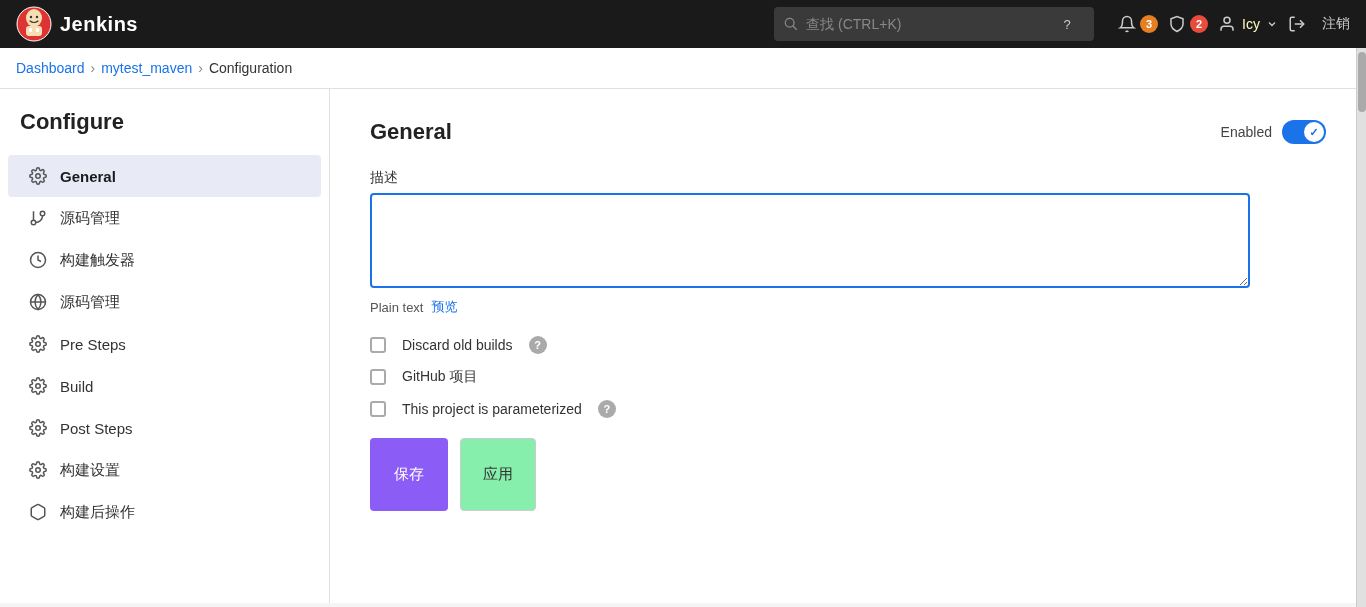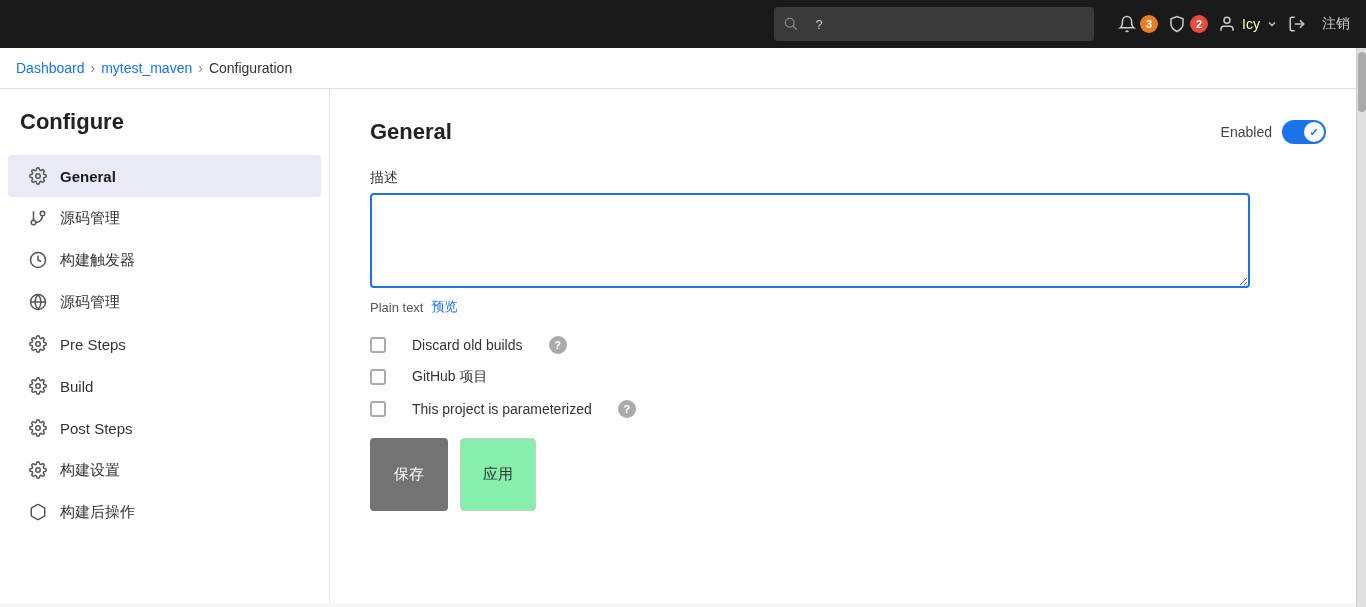--- a/index.html
+++ b/index.html
@@ -243,21 +243,21 @@
       gap: 8px;
       margin-top: 6px;
       font-size: 13px;
     }
     .text-mode-plain { color: #555; }
     .text-mode-preview { color: #1a73e8; cursor: pointer; }
 
     .checkbox-row {
       display: flex;
       align-items: center;
-      gap: 26px;
+      gap: 16px;
       margin-bottom: 14px;
     }
     .checkbox-box {
       width: 16px;
       height: 16px;
       border: 2px solid #aaa;
       border-radius: 3px;
       flex-shrink: 0;
       background: white;
       cursor: pointer;
@@ -279,21 +279,21 @@
       justify-content: center;
       cursor: pointer;
     }
 
     .btn-row {
       display: flex;
       gap: 12px;
       margin-top: 20px;
     }
     .btn-save {
-      background: #737373;
+      background: #8b5cf6;
       color: white;
       border: none;
       border-radius: 4px;
       padding: 10px 24px;
       font-size: 15px;
       cursor: pointer;
       font-weight: 500;
     }
     .btn-apply {
       background: #86efac;
@@ -321,26 +321,40 @@
       background: #aaa;
       border-radius: 4px;
       margin: 0 auto;
       margin-top: 4px;
     }
   </style>
 </head>
 <body>
 
 <nav class="topnav">
+  <div class="topnav-logo">
+    <svg class="jenkins-logo-icon" viewBox="0 0 36 36" xmlns="http://www.w3.org/2000/svg">
+      <circle cx="18" cy="18" r="17" fill="#d33" stroke="#fff" stroke-width="1"></circle>
+      <ellipse cx="18" cy="12" rx="8" ry="9" fill="#f5deb3"></ellipse>
+      <circle cx="15" cy="11" r="1.2" fill="#333"></circle>
+      <circle cx="21" cy="11" r="1.2" fill="#333"></circle>
+      <path d="M14 15 Q18 18 22 15" stroke="#333" stroke-width="1.2" fill="none" stroke-linecap="round"></path>
+      <rect x="10" y="20" width="16" height="10" rx="3" fill="#f5deb3"></rect>
+      <rect x="13" y="22" width="3" height="4" rx="1" fill="#fff"></rect>
+      <rect x="20" y="22" width="3" height="4" rx="1" fill="#fff"></rect>
+    </svg>
+    <span class="topnav-title">Jenkins</span>
+  </div>
 
   <div class="topnav-search">
     <svg width="14" height="14" viewBox="0 0 16 16" fill="#888">
       <circle cx="6.5" cy="6.5" r="5" stroke="#888" stroke-width="1.5" fill="none"></circle>
       <line x1="10.5" y1="10.5" x2="14" y2="14" stroke="#888" stroke-width="1.5" stroke-linecap="round"></line>
     </svg>
+    <input type="text" placeholder="查找 (CTRL+K)" style="">
     <button class="topnav-help-btn">?</button>
   </div>
 
   <div class="topnav-actions">
     <div class="nav-badge">
       <svg width="18" height="18" viewBox="0 0 24 24" fill="none" stroke="#ccc" stroke-width="2">
         <path d="M18 8A6 6 0 0 0 6 8c0 7-3 9-3 9h18s-3-2-3-9"></path>
         <path d="M13.73 21a2 2 0 0 1-3.46 0"></path>
       </svg>
       <span class="badge-count badge-orange">3</span>

